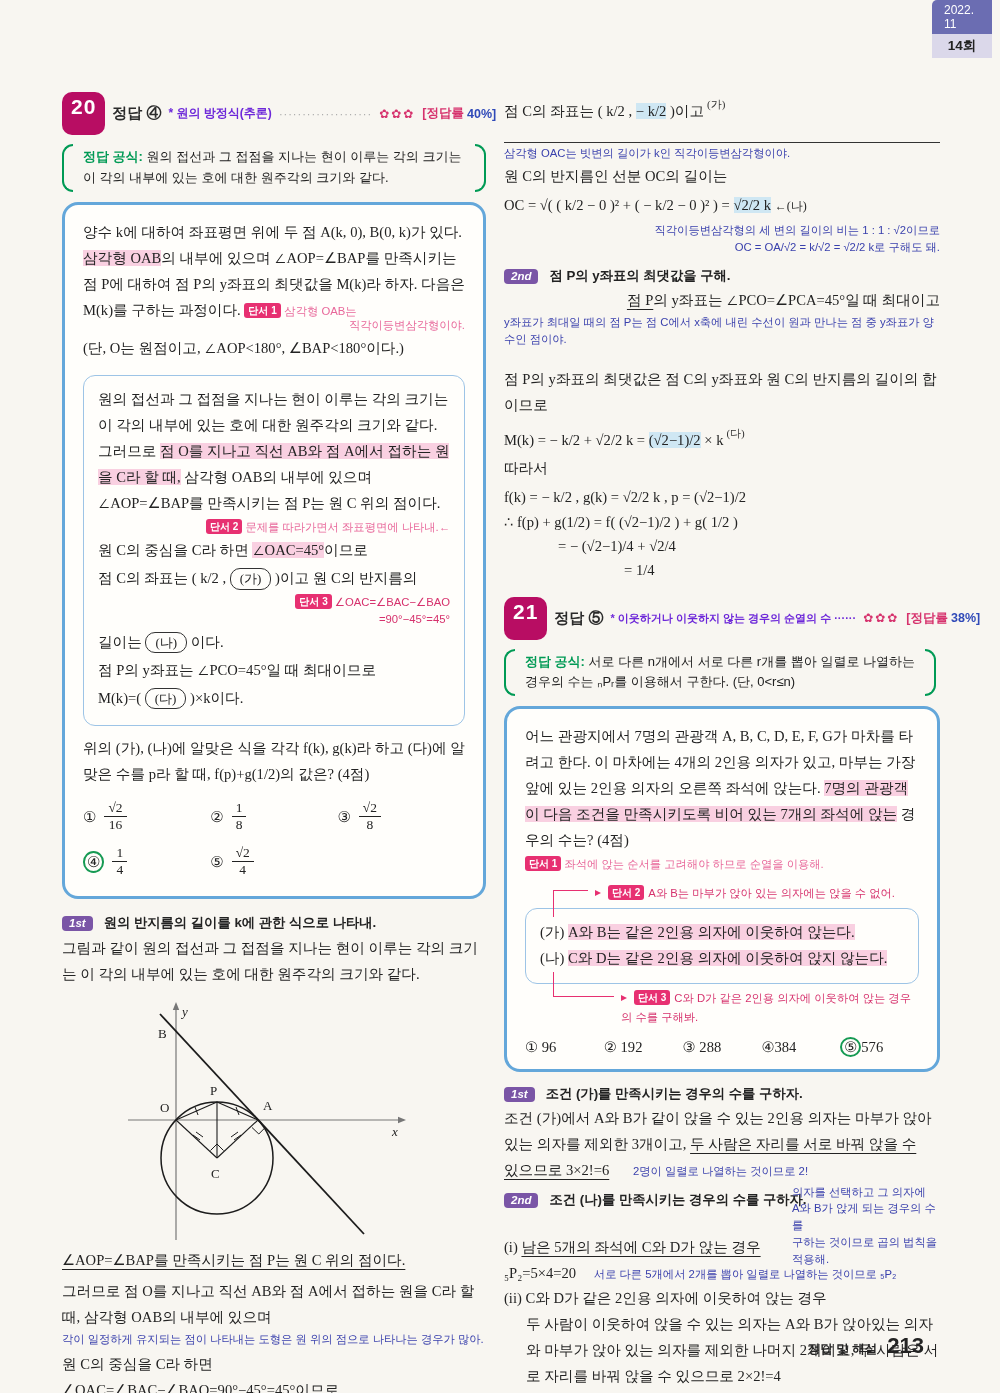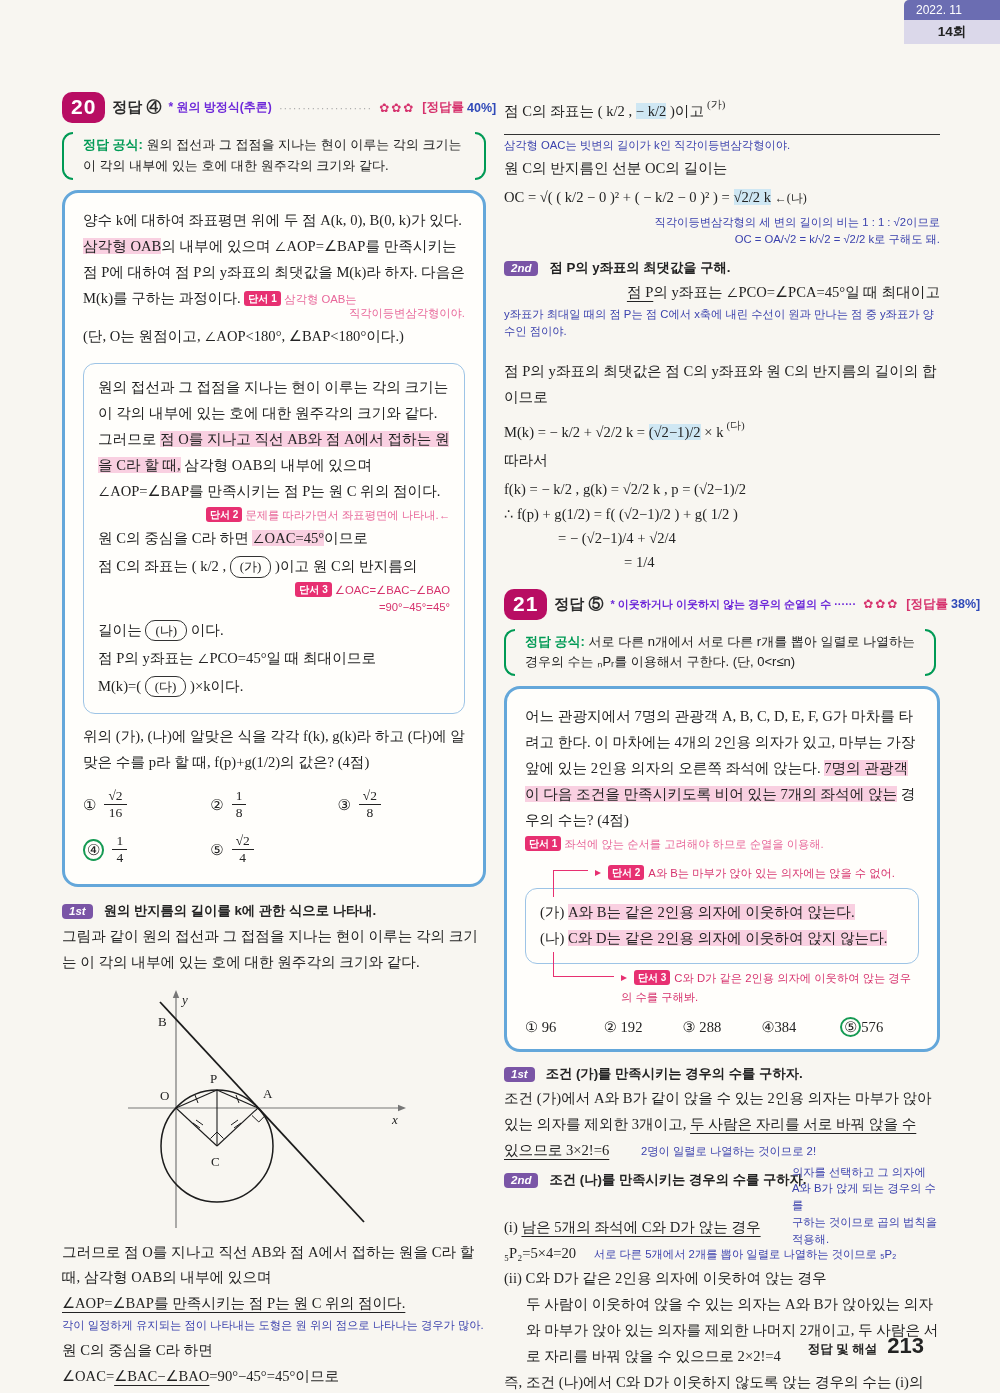--- a/index.html
+++ b/index.html
@@ -4,21 +4,21 @@
 <style>
   html,body{margin:0;padding:0;background:#e9e7e2;}
   #page{position:relative;width:1000px;height:1393px;background:#f8f6f1;overflow:hidden;
         font-family:"Liberation Serif",serif;color:#232323;}
   .col{position:absolute;}
   #colL{left:62px;top:92px;width:424px;}
   #colR{left:504px;top:95px;width:436px;}
 
   
   .phead{display:flex;align-items:center;gap:7px;font-family:"Liberation Sans",sans-serif;margin-bottom:9px;white-space:nowrap;}
-  .numbadge{background:#b80d63;color:#fff;font-weight:700;font-size:21px;line-height:1;padding:4px 9px 6px;border-radius:10px;letter-spacing:1px;}
+  .numbadge{background:#b80d63;color:#fff;font-weight:700;font-size:21px;line-height:1;padding:4px 9px 18px;border-radius:10px;letter-spacing:1px;}
   .ans{font-weight:700;font-size:15px;color:#2b2b2b;}
   .topic{font-weight:700;font-size:12px;color:#6d28d9;}
   .leaders{color:#aaa;font-size:11px;letter-spacing:1px;}
   .stars{color:#d6326d;font-size:12px;letter-spacing:2px;}
   .rateL{color:#d6326d;font-size:12.5px;font-weight:700;}
   .rateV{color:#2f49b8;font-size:12.5px;font-weight:700;margin-left:-4px;}
 
   
   .pf{display:flex;align-items:stretch;margin:6px 0 10px;}
   .pfb{width:9px;flex:none;border:2px solid #009a55;}
@@ -49,32 +49,32 @@
   .frac .fn{border-bottom:1.3px solid #222;padding:0 4px;}
   .chrow{display:flex;margin-top:12px;}
   .choice{display:flex;align-items:center;gap:8px;width:33.3%;}
   .marker{font-size:15px;}
   .sel{border:2px solid #169a53;border-radius:50%;padding:0 2px;}
 
   .line{margin:2px 0;}
   .mline{margin:7px 0;font-size:14.6px;}
   .sup{font-size:11px;color:#333;vertical-align:8px;margin-left:3px;}
   .rt{text-align:right;}
-  .cont-first{border-bottom:1.5px solid #333;padding-bottom:9px;}
+  .cont-first{border-bottom:1.5px solid #333;padding-bottom:17px;}
 
   
   .chrow21{display:flex;margin-top:12px;gap:0;}
   .chrow21 .c{width:20%;font-size:14.6px;}
 
   
   .elb{position:absolute;border-color:#e73071;}
   .arr{display:inline-block;width:0;height:0;border-left:6px solid #e73071;border-top:3.5px solid transparent;border-bottom:3.5px solid transparent;vertical-align:middle;margin-right:3px;}
 
   
-  #stab{position:absolute;right:0;top:702;width:96px;font-family:"Liberation Sans",sans-serif;}
+  #stab{position:absolute;right:8px;top:702;width:60px;font-family:"Liberation Sans",sans-serif;}
   .stab1{background:#6b6db2;color:#fff;font-size:12px;padding:3px 6px 3px 12px;border-radius:5px 0 0 0;}
   .stab2{background:#dbd8ea;color:#222;font-weight:700;font-size:13.5px;text-align:center;padding:3px 0;}
   #pfoot{position:absolute;right:76px;bottom:34px;display:flex;align-items:baseline;gap:10px;font-family:"Liberation Sans",sans-serif;}
   .pf1{font-size:12.5px;font-weight:700;}
   .pf2{font-size:22px;font-weight:700;}
   svg text{font-family:"Liberation Serif",serif;font-size:13px;font-style:italic;fill:#222;}
 </style>
 </head>
 <body>
 
@@ -221,22 +221,22 @@
 
       <text x="84" y="22">y</text>
       <text x="60" y="44" style="font-style:normal;">B</text>
       <text x="62" y="118" style="font-style:normal;">O</text>
       <text x="112" y="101" style="font-style:normal;">P</text>
       <text x="165" y="116" style="font-style:normal;">A</text>
       <text x="294" y="142">x</text>
       <text x="113" y="184" style="font-style:normal;">C</text>
     </svg>
 
+    <div class="t"><span class="u">∠AOP=∠BAP를 만족시키는 점 P는 원 C 위의 점이다.</span></div>
     <div class="t" style="margin-top:6px;">그러므로 점 O를 지나고 직선 AB와 점 A에서 접하는 원을 C라 할 때, 삼각형 OAB의 내부에 있으며</div>
-    <div class="t"><span class="u">∠AOP=∠BAP를 만족시키는 점 P는 원 C 위의 점이다.</span></div>
     <div class="nblue">각이 일정하게 유지되는 점이 나타내는 도형은 원 위의 점으로 나타나는 경우가 많아.</div>
     <div class="t" style="margin-top:4px;">원 C의 중심을 C라 하면</div>
     <div class="t">
       <span>∠OAC=</span><span class="u">∠BAC−∠BAO</span><span>=90°−45°=45°이므로</span>
     </div>
     <div class="nblue" style="margin-left:60px;">
       <span>접선의 성질에서 ∠BAC=90°이고</span><br>
       
     </div>
   </div>
@@ -337,21 +337,21 @@
       </div>
     </div>
 
     <div style="margin-top:12px;">
       <span class="stepb">1st</span>
       <span class="stept">조건 (가)를 만족시키는 경우의 수를 구하자.</span>
     </div>
     <div class="t" style="margin-top:3px;">
       <span>조건 (가)에서 A와 B가 같이 앉을 수 있는 2인용 의자는 마부가 앉아 있는 의자를 제외한 3개이고, </span><span class="u">두 사람은 자리를 서로 바꿔 앉을 수</span><br>
       <span class="u">있으므로 3×2!=6</span>
-      <span class="nblue" style="margin-left:28px;">2명이 일렬로 나열하는 것이므로 2!</span>
+      <span class="nblue" style="margin-left:20px;">2명이 일렬로 나열하는 것이므로 2!</span>
     </div>
 
     <div style="position:relative;margin-top:6px;">
       <span class="stepb">2nd</span>
       <span class="stept">조건 (나)를 만족시키는 경우의 수를 구하자.</span>
       <div class="nblue" style="position:absolute;left:288px;top:-6px;width:150px;">
         <span>의자를 선택하고 그 의자에</span><br>
         <span>A와 B가 앉게 되는 경우의 수를</span><br>
         <span>구하는 것이므로 곱의 법칙을 적용해.</span>
       </div>

